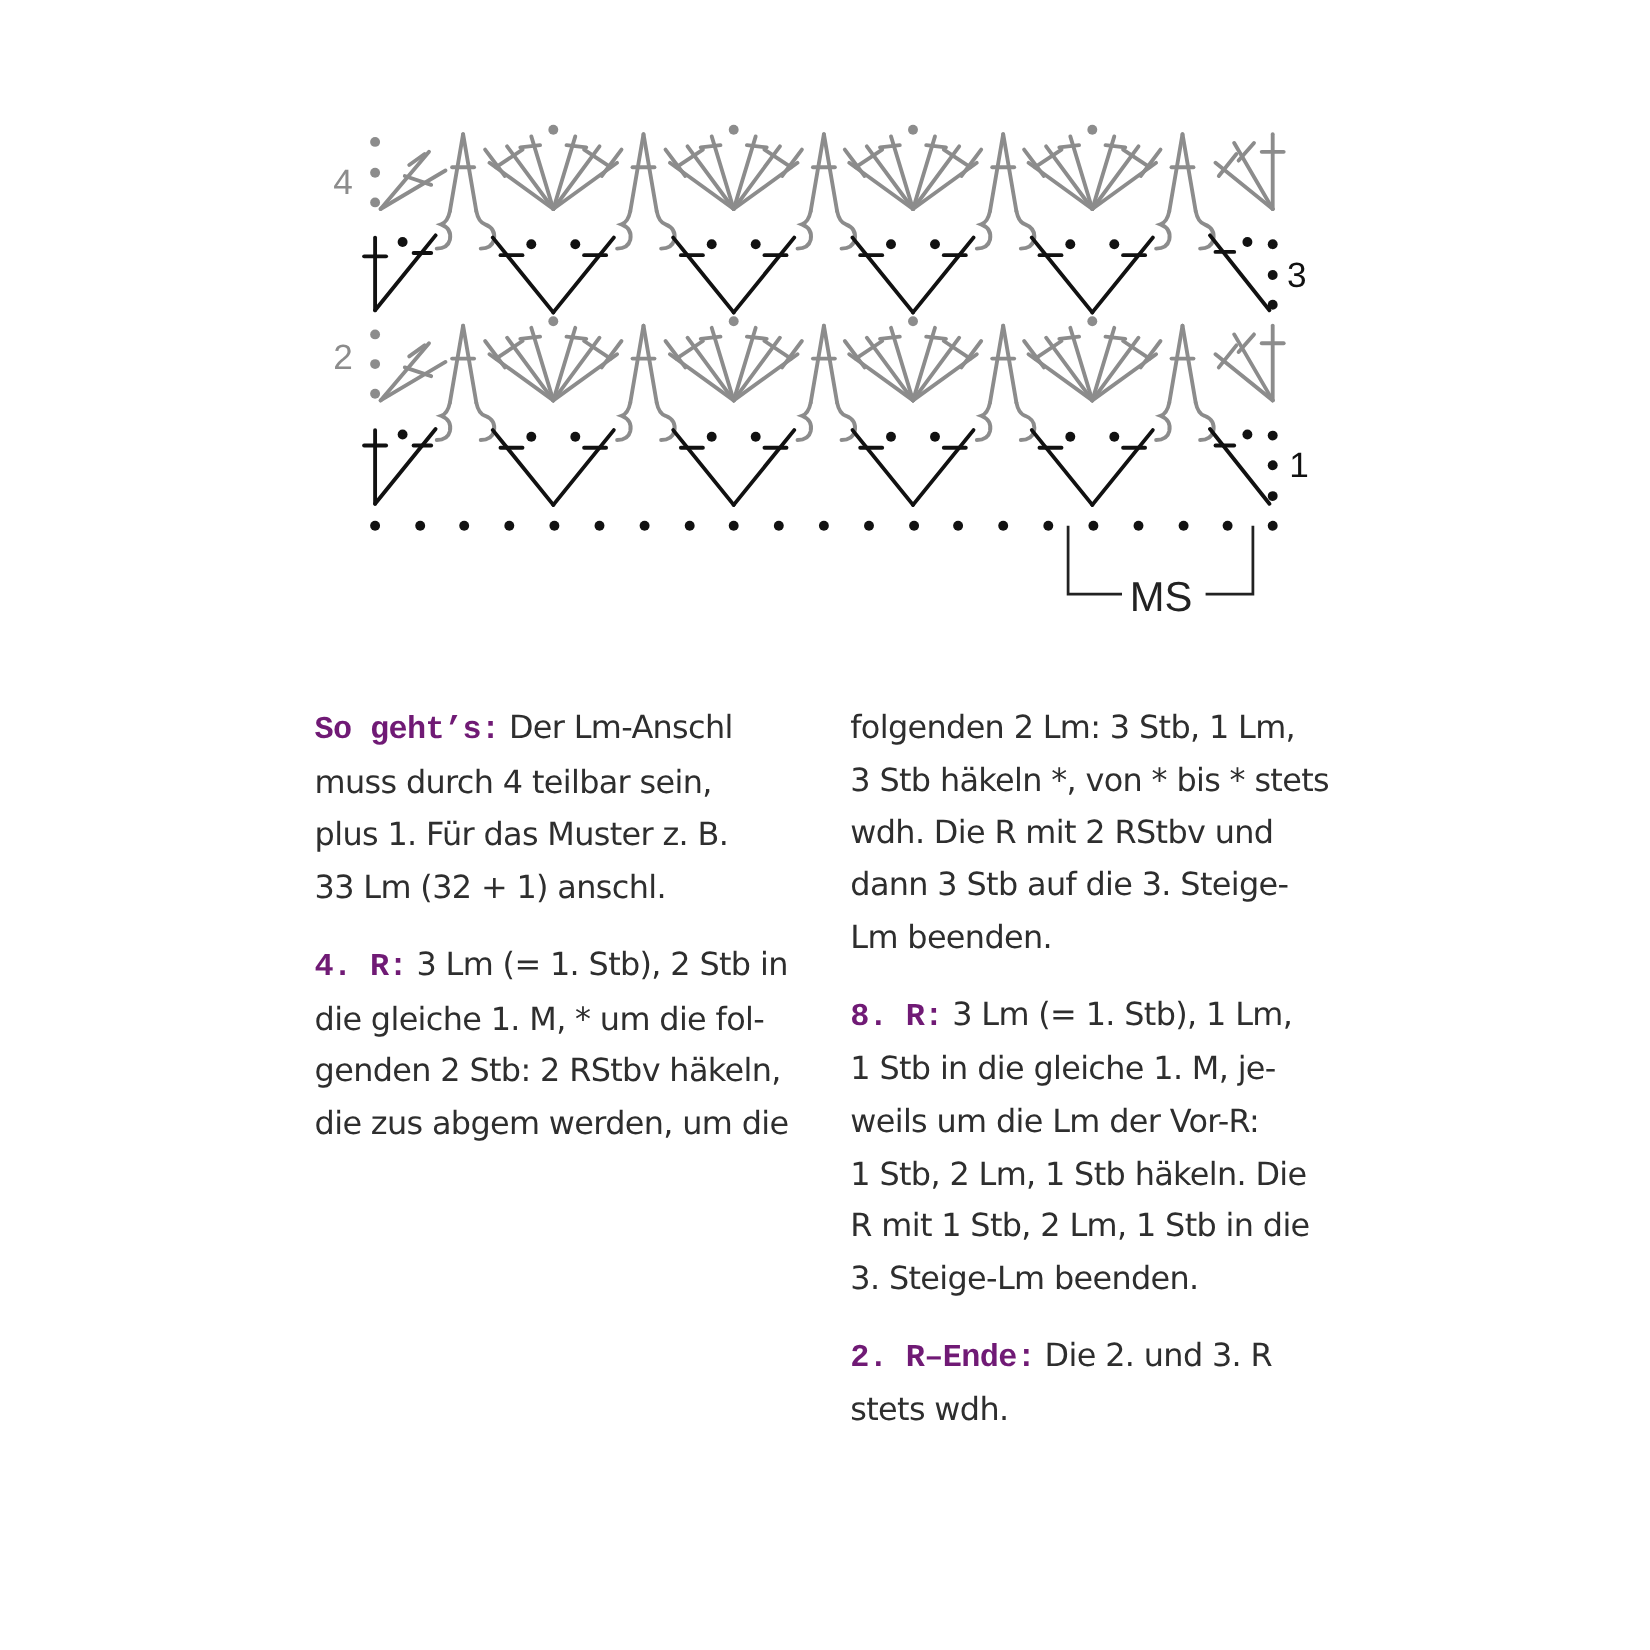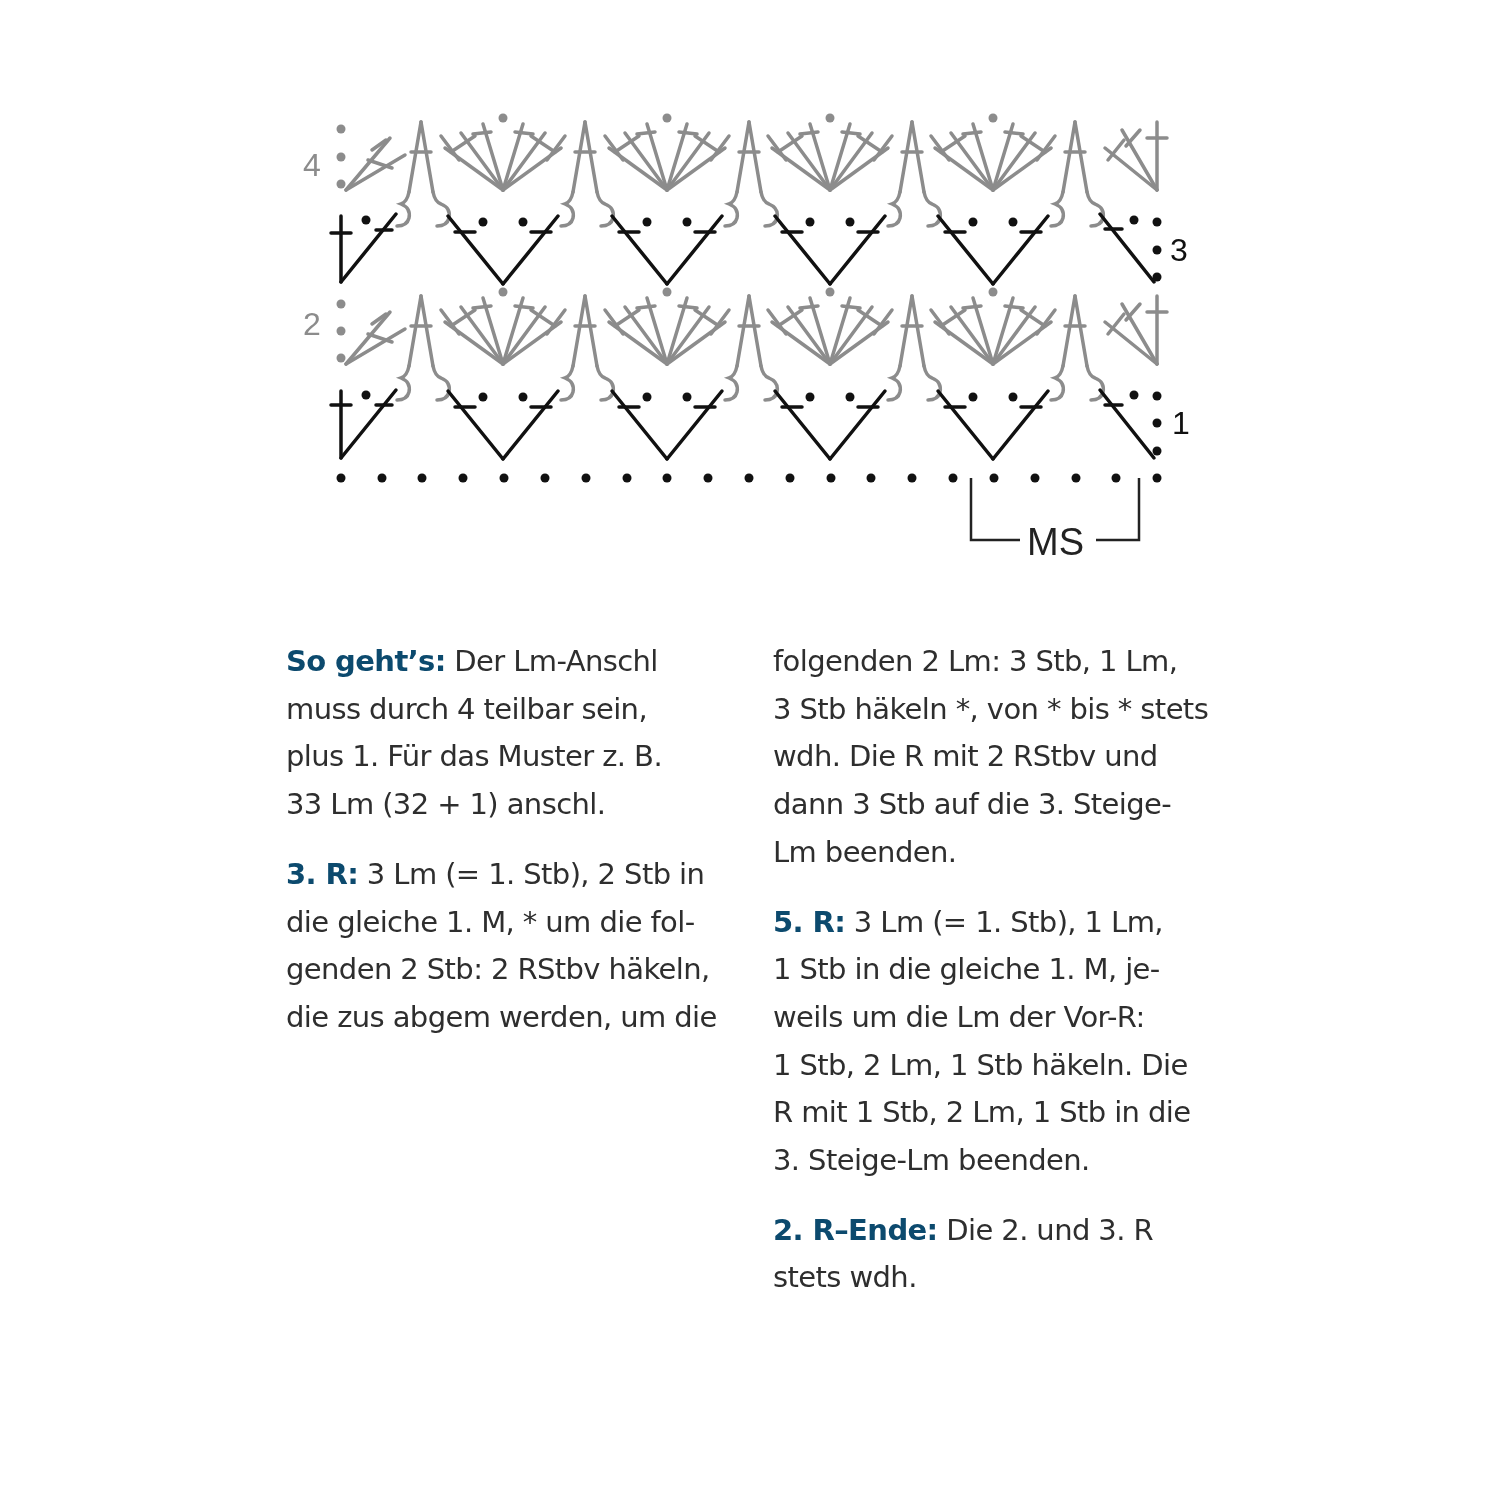--- a/index.html
+++ b/index.html
@@ -4,21 +4,21 @@
 <style>
   html, body { margin: 0; padding: 0; background: #ffffff; }
   body { width: 1500px; height: 1500px; position: relative; overflow: hidden;
          font-family: "DejaVu Sans", sans-serif; color: #2b2b2b; }
   #diagram { position: absolute; left: 0; top: 0; width: 1500px; height: 600px; }
   .col { position: absolute; top: 638px; width: 470px; font-size: 29px; line-height: 47.7px;
          letter-spacing: -0.6px; color: #2e2e2e; }
   .col.left { left: 286px; }
   .col.right { left: 773px; width: 440px; }
   .para { margin: 0 0 22px 0; white-space: pre-line; }
-  .lead { color: #0c4a6e; font-weight: bold; }
+  .lead { color: #701a75; font-weight: bold; font-family: Liberation Mono, monospace; }
   .row-label { font-family: "Liberation Sans", sans-serif; font-size: 32px; }
   .ms-label { font-family: "Liberation Sans", sans-serif; font-size: 38px; }
 </style>
 </head>
 <body>
 
 <svg id="diagram" viewBox="0 0 1500 600" xmlns="http://www.w3.org/2000/svg">
   <defs>
 
     <g id="vstitch" stroke="#111" stroke-width="3.5" fill="none" stroke-linecap="round">
@@ -190,33 +190,33 @@
     <polyline points="1096,540 1139,540 1139,478"></polyline>
   </g>
   <text class="ms-label" x="1027" y="555" fill="#222">MS</text>
 </svg>
 
 <div class="col left">
   <p class="para"><span class="lead">So geht’s:</span><span> Der Lm-Anschl
 muss durch 4 teilbar sein,
 plus 1. Für das Muster z. B.
 33 Lm (32 + 1) anschl.</span></p>
-  <p class="para"><span class="lead">3. R:</span><span> 3 Lm (= 1. Stb), 2 Stb in
+  <p class="para"><span class="lead">4. R:</span><span> 3 Lm (= 1. Stb), 2 Stb in
 die gleiche 1. M, * um die fol-
 genden 2 Stb: 2 RStbv häkeln,
 die zus abgem werden, um die</span></p>
 </div>
 
 <div class="col right">
   <p class="para"><span>folgenden 2 Lm: 3 Stb, 1 Lm,
 3 Stb häkeln *, von * bis * stets
 wdh. Die R mit 2 RStbv und
 dann 3 Stb auf die 3. Steige-
 Lm beenden.</span></p>
-  <p class="para"><span class="lead">5. R:</span><span> 3 Lm (= 1. Stb), 1 Lm,
+  <p class="para"><span class="lead">8. R:</span><span> 3 Lm (= 1. Stb), 1 Lm,
 1 Stb in die gleiche 1. M, je-
 weils um die Lm der Vor-R:
 1 Stb, 2 Lm, 1 Stb häkeln. Die
 R mit 1 Stb, 2 Lm, 1 Stb in die
 3. Steige-Lm beenden.</span></p>
   <p class="para"><span class="lead">2. R–Ende:</span><span> Die 2. und 3. R
 stets wdh.</span></p>
 </div>
 
 </body></html>

